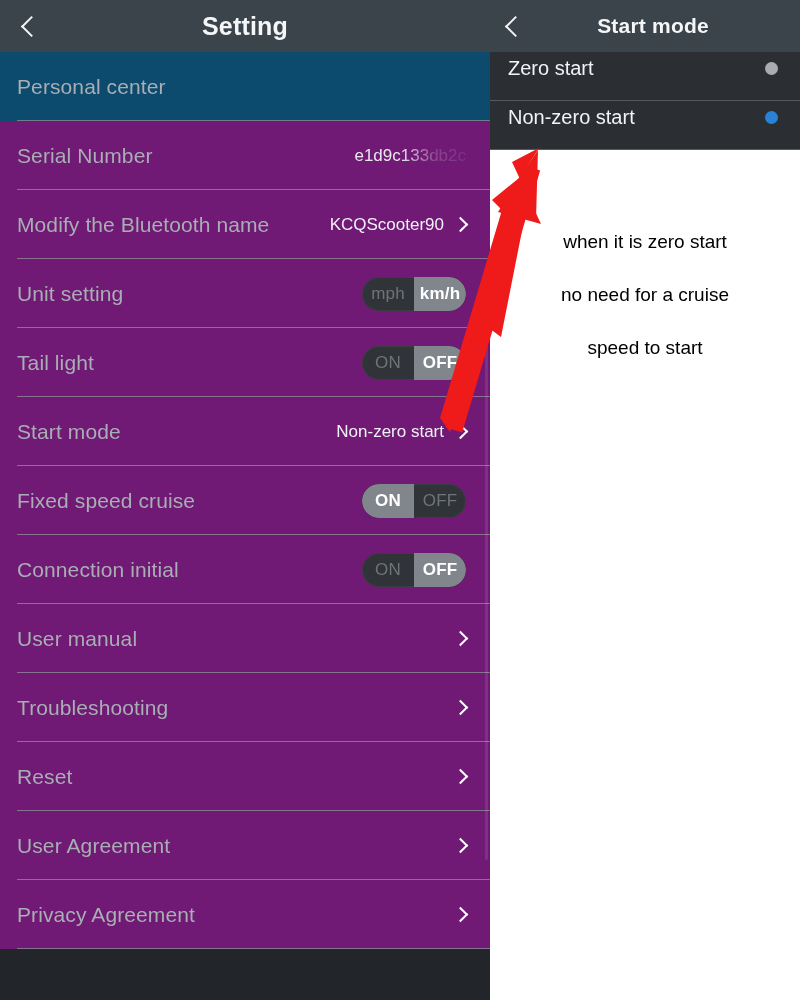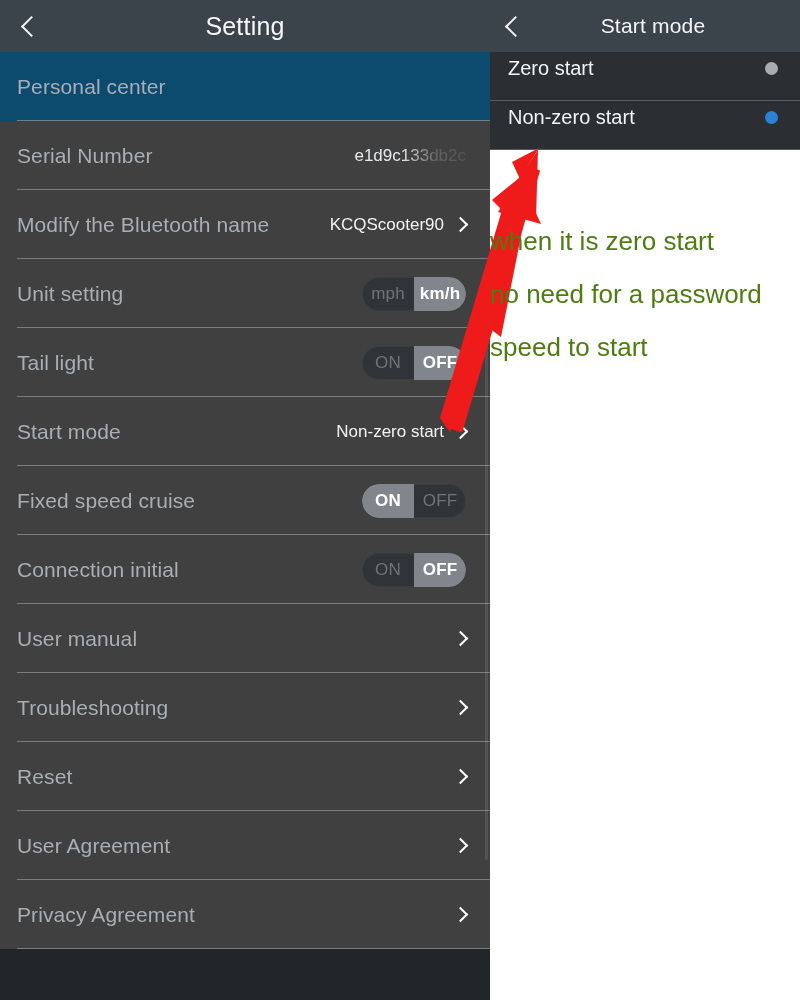--- a/index.html
+++ b/index.html
@@ -28,20 +28,21 @@
     background: #22262a;
     overflow: hidden;
   }
 
   .navbar {
     position: relative;
     height: 52px;
     background: #3b434b;
     display: flex;
     align-items: center;
+    font-weight: bold;
   }
   .nav-back {
     position: absolute;
     left: 10px; top: 0;
     width: 42px; height: 52px;
     display: flex; align-items: center; justify-content: center;
   }
   .chev-back {
     width: 15px; height: 15px;
     border-left: 2.6px solid #f2f4f6;
@@ -57,21 +58,21 @@
   }
 
   .list { position: relative; }
 
   .row {
     position: relative;
     height: 69px;
     display: flex;
     align-items: center;
     padding: 0 24px 0 17px;
-    background: #404040;
+    background: #701a75;
   }
   .row.first { background: #0c4a6e; }
   .row::after {
     content: "";
     position: absolute;
     left: 17px; right: 0; bottom: 0;
     height: 1px;
     background: #8d9296;
     opacity: .75;
   }
@@ -195,22 +196,23 @@
     position: absolute;
     left: 440px; top: 140px;
     width: 130px; height: 300px;
     pointer-events: none;
   }
   .note-lines {
     position: absolute;
     left: 490px;
     top: 215px;
     width: 310px;
-    color: #4d7c0f;
-    font-size: 26px;
+    text-align: center;
+    color: #000000;
+    font-size: 19px;
     line-height: 53px;
     font-family: "Liberation Sans", sans-serif;
   }
   .note-lines div { white-space: nowrap; }
 </style>
 </head>
 <body>
 
 <div id="screen">
 
@@ -356,17 +358,17 @@
 
   <svg id="arrow-svg" viewBox="0 0 130 300">
     <polygon points="10,292 49,188 61,197 95,25 52,60 62,70 0,278" fill="#ef1a1a"></polygon>
     <polygon points="98,10 60,66 96,79" fill="#ef1a1a"></polygon>
     <path d="M14,290 L92,28" stroke="#ef1a1a" stroke-width="17" stroke-linecap="butt"></path>
     <polygon points="99,8 58,72 101,84 72,22" fill="#ef1a1a"></polygon>
   </svg>
 
   <div class="note-lines">
     <div>when it is zero start</div>
-    <div>no need for a password</div>
+    <div>no need for a cruise</div>
     <div>speed to start</div>
   </div>
 
 </div>
 
 </body></html>

